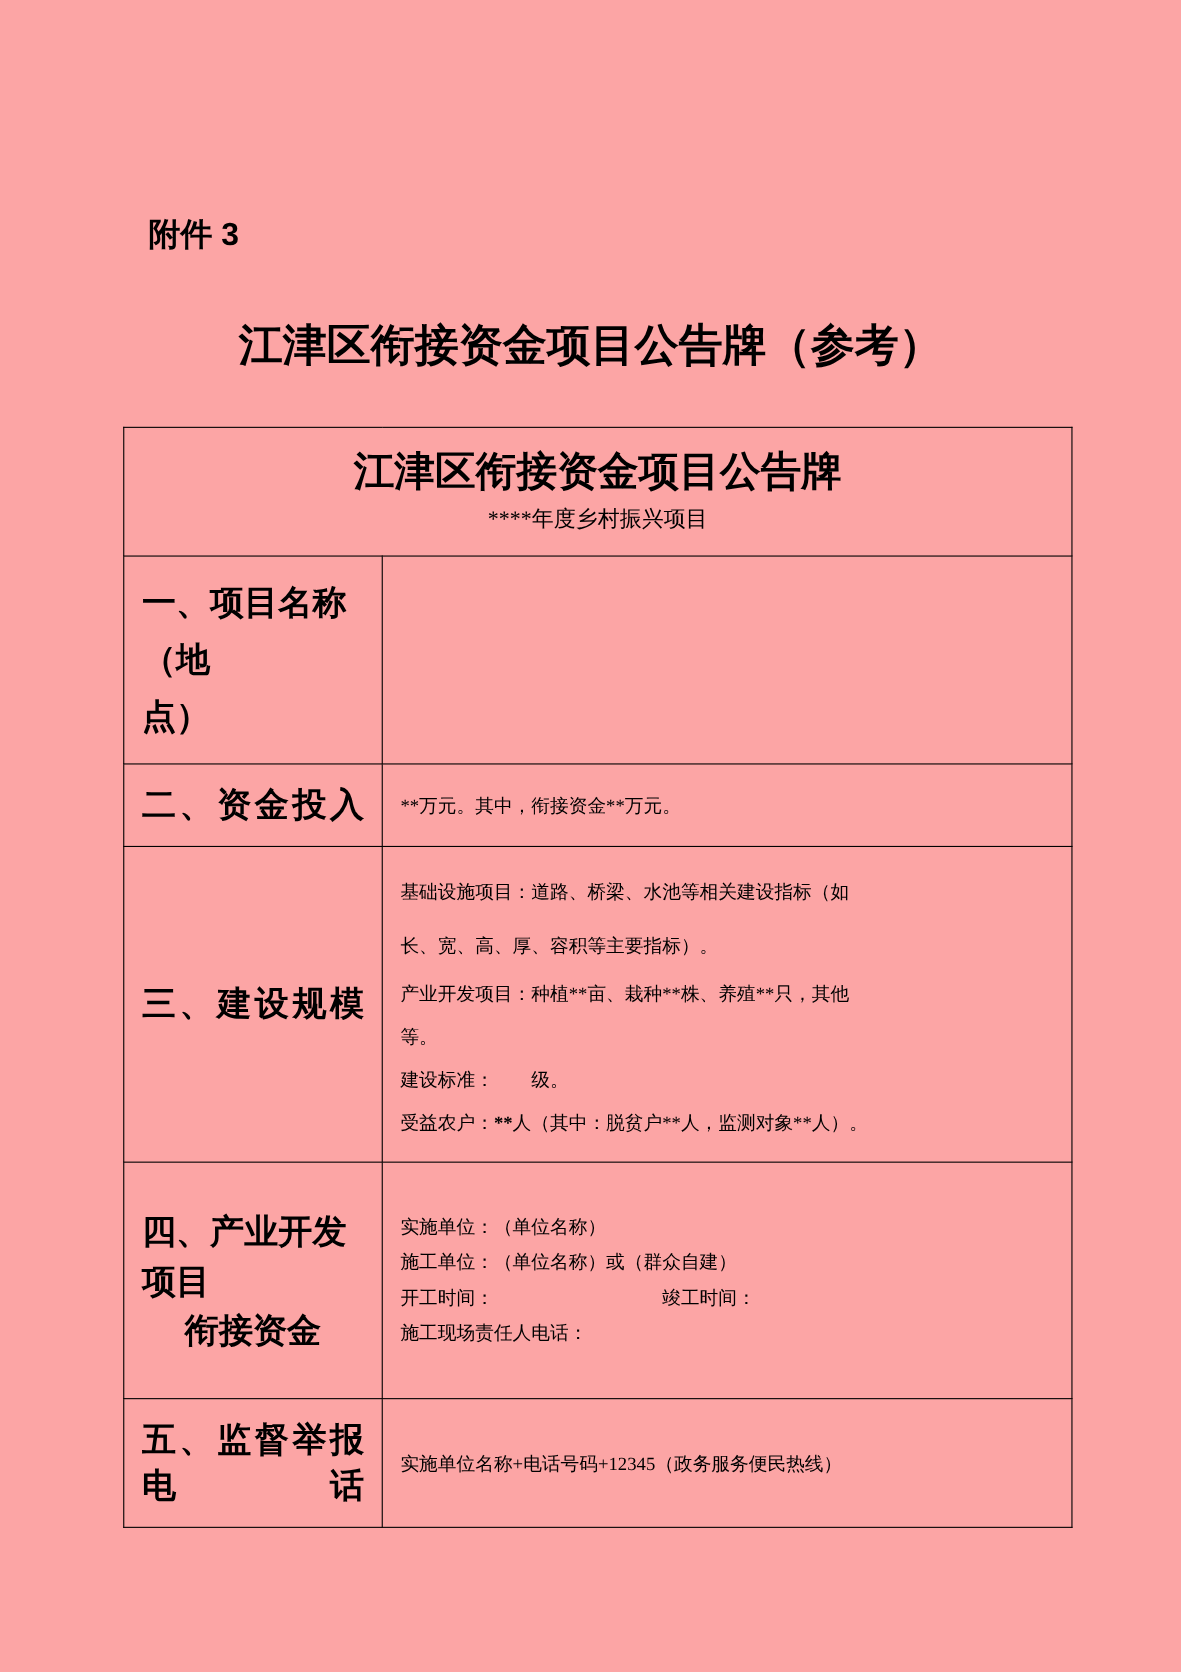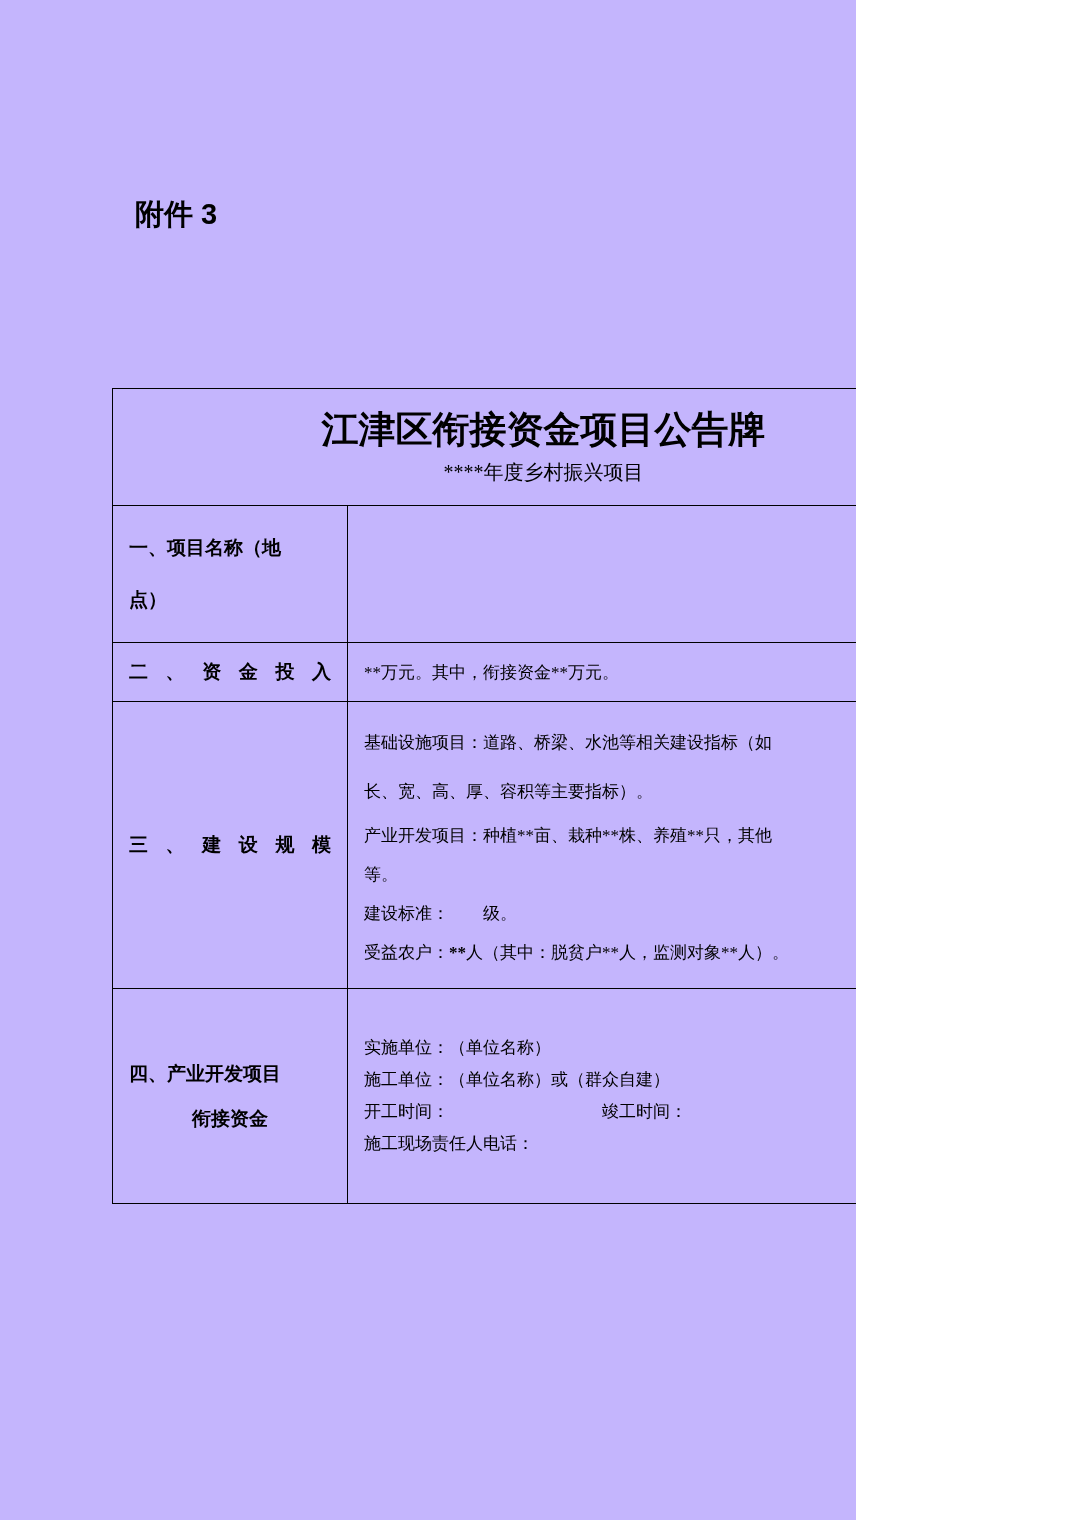--- a/index.html
+++ b/index.html
@@ -1,21 +1,21 @@
 <!DOCTYPE html>
 <html><head>
 <meta charset="utf-8">
 <style>
   html,body{margin:0;padding:0;}
   body{background:#ffffff;}
   .page{
     position:relative;
-    width:856px;
+    width:1074px;
     height:1520px;
-    background:#c4b5fd;
+    background:#fca5a5;
     color:#000000;
     font-family:"Liberation Serif", serif;
     overflow:hidden;
   }
   .attachment{
     position:absolute;
     left:135px;
     top:196px;
     font-family:"Liberation Sans", sans-serif;
     font-weight:700;
@@ -63,21 +63,21 @@
   }
   
   tr.row-1{height:104px;}
   tr.row-2{height:52px;}
   tr.row-3{height:256px;}
   tr.row-4{height:215px;}
   tr.row-5{height:53px;}
   td.lbl{
     font-family:"Liberation Sans", sans-serif;
     font-weight:700;
-    font-size:19px;
+    font-size:31px;
     padding-left:10px;
     padding-right:10px;
   }
   td.lbl .spread{
     text-align:justify;
     text-align-last:justify;
   }
   td.lbl .two-line{
     white-space:pre-line;
     line-height:52px;
@@ -100,20 +100,21 @@
   }
   .multi{white-space:pre-line;line-height:32px;}
 </style>
 </head>
 <body>
 
 <div class="page">
 
   <div class="attachment">附件 3</div>
 
+  <div class="doc-title">江津区衔接资金项目公告牌（参考）</div>
 
   <table class="board">
     <colgroup>
       <col style="width:235px">
       <col style="width:627px">
     </colgroup>
 
     <tbody>
         <tr class="r-head">
       <td class="head-cell" colspan="2">
@@ -161,16 +162,24 @@
         <div class="l2">衔接资金</div>
       </td>
       <td class="val val-top">
         <div class="multi">实施单位：（单位名称）
 施工单位：（单位名称）或（群众自建）
 开工时间：　　　　　　　　　竣工时间：
 施工现场责任人电话：</div>
       </td>
     </tr>
 
+    <tr class="row-5">
+      <td class="lbl">
+        <div class="spread">五、监督举报电话</div>
+      </td>
+      <td class="val">
+        <div>实施单位名称+电话号码+12345（政务服务便民热线）</div>
+      </td>
+    </tr>
 
   </tbody>
     </table>
 </div>
 
 </body></html>

